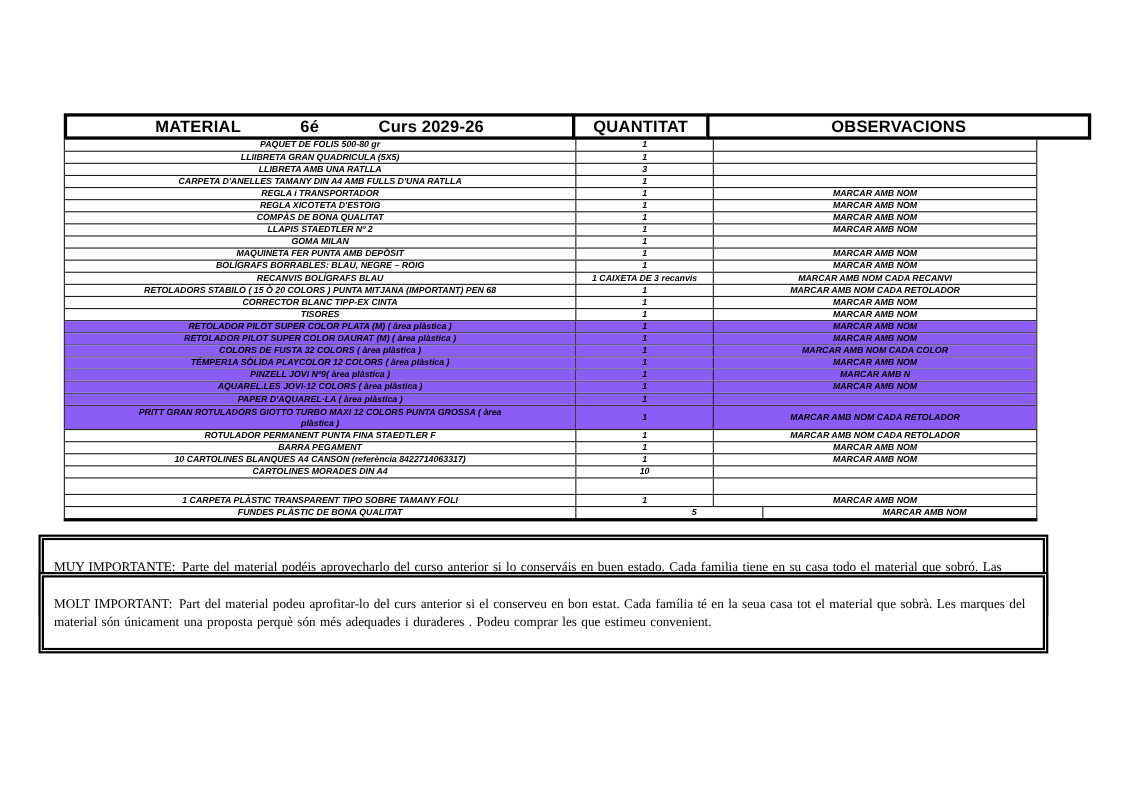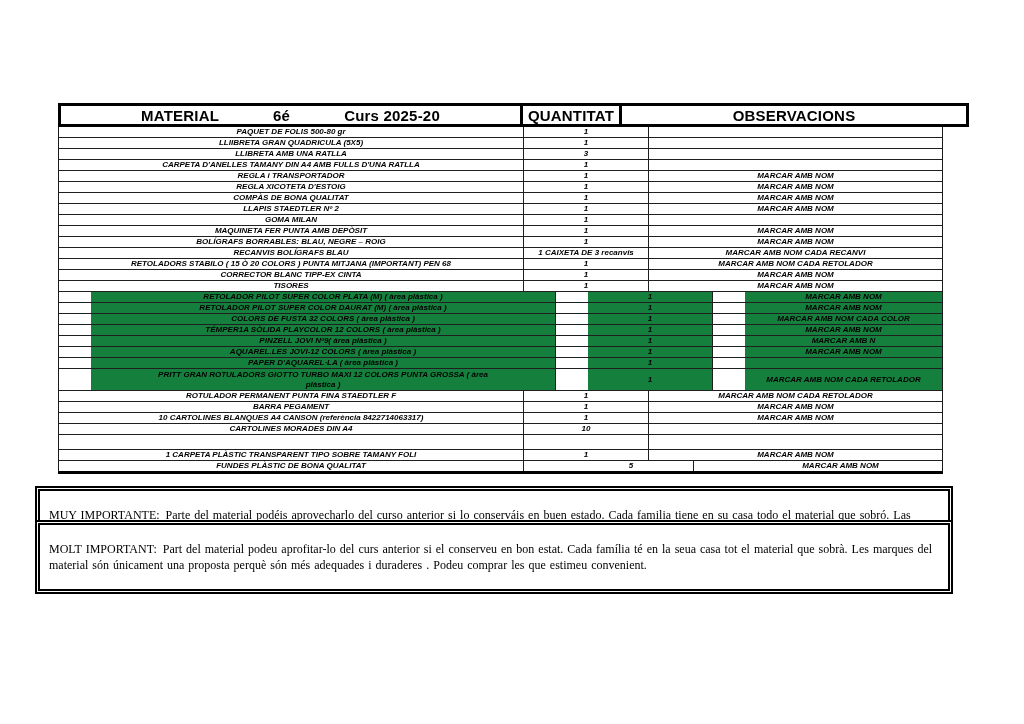--- a/index.html
+++ b/index.html
@@ -5,30 +5,30 @@
   html,body{margin:0;padding:0;background:#ffffff;}
   body{width:1024px;height:724px;font-family:"Liberation Sans",sans-serif;}
   .sheet{position:relative;width:1024px;height:724px;background:#fff;overflow:hidden;}
 
   
   .mat-table{position:absolute;left:58px;top:103px;}
   .header-row{display:flex;height:24px;}
   .hcell{box-sizing:border-box;border:3px solid #000;display:flex;align-items:center;justify-content:center;
          font-weight:bold;font-size:15px;letter-spacing:.2px;background:#fff;color:#000;}
   .h-material{width:465px;gap:54px;}
-  .h-qty{width:102px;margin-left:-3px;}
+  .h-qty{width:125px;margin-left:-3px;}
   .h-obs{width:350px;margin-left:-3px;}
 
   .tbody{width:885px;box-sizing:border-box;border-left:1px solid #1a1a1a;border-right:1px solid #1a1a1a;
          border-bottom:3px solid #000;background:#fff;}
   .row{display:flex;min-height:10px;border-bottom:1px solid #1f1f1f;font-style:italic;}
   .row:last-child{border-bottom:none;gap:45px;}
   .row.tall{min-height:21px;}
   .row.spacer{min-height:14px;}
-  .row.shaded .bcell{background:#15803d;margin-left:32px;}
+  .row.shaded .bcell{background:#8b5cf6;}
   .bcell{box-sizing:border-box;display:flex;align-items:center;justify-content:center;text-align:center;
          font-size:8px;font-weight:bold;color:#000;line-height:1.2;white-space:pre-line;letter-spacing:0;}
   .c-mat{width:465px;border-right:1px solid #1f1f1f;}
   .c-qty{width:125px;border-right:1px solid #1f1f1f;}
   .c-obs{flex:1;}
 
   
   .note{position:absolute;left:35px;width:918px;box-sizing:border-box;border:5px double #000;background:#fff;
         font-family:"Liberation Serif",serif;font-weight:normal;font-size:12px;line-height:1.35;color:#000;
         padding:16px 9px;word-spacing:1px;}
@@ -39,21 +39,21 @@
 </head>
 <body>
 
 <div class="sheet">
 
   <div class="mat-table">
     <div class="header-row">
       <div class="hcell h-material">
         <span>MATERIAL</span>
         <span>6é</span>
-        <span>Curs 2025-20</span>
+        <span>Curs 2029-26</span>
       </div>
       <div class="hcell h-qty">QUANTITAT</div>
       <div class="hcell h-obs">OBSERVACIONS</div>
     </div>
     <div class="tbody" id="table-body">
         <div class="row">
           <div class="bcell c-mat">PAQUET DE FOLIS 500-80 gr</div>
           <div class="bcell c-qty">1</div>
           <div class="bcell c-obs"></div>
         </div>

